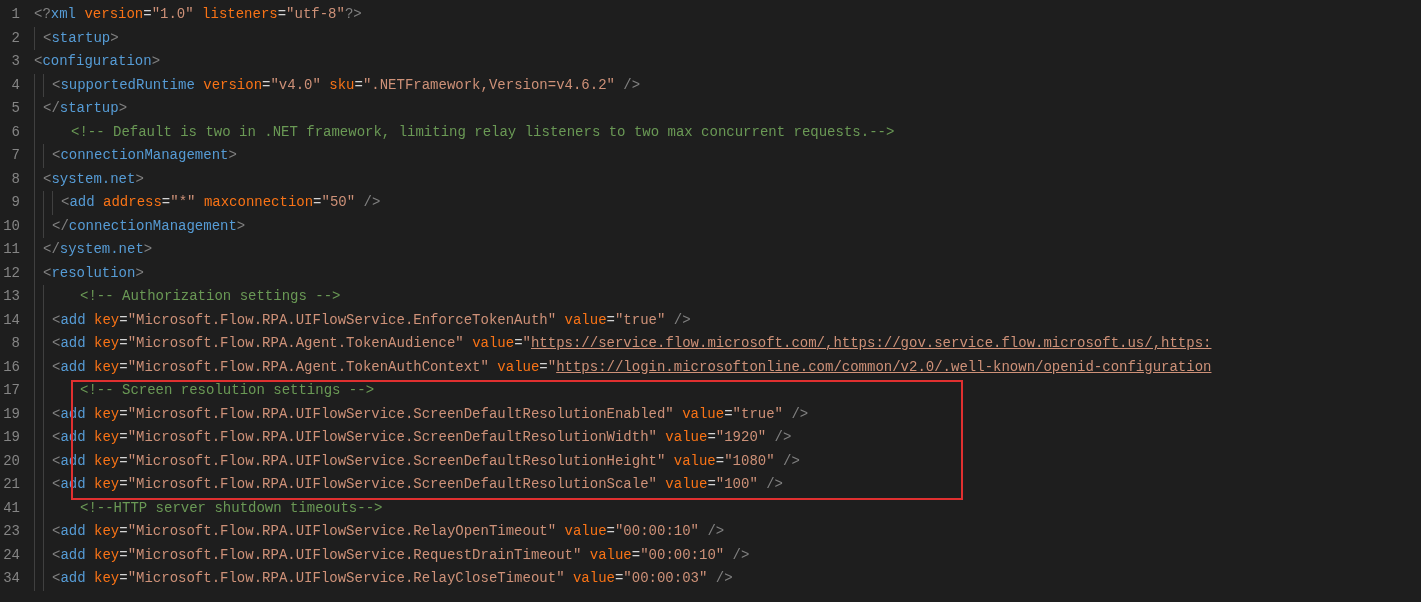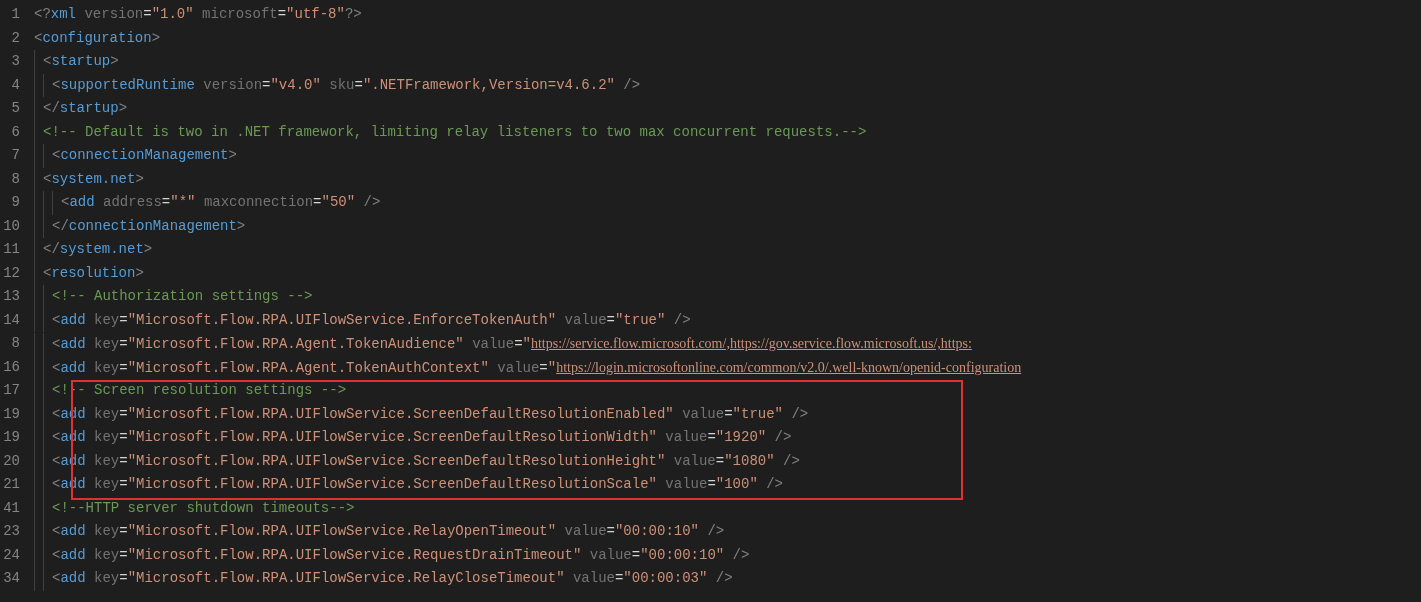--- a/index.html
+++ b/index.html
@@ -26,25 +26,25 @@
   }
   .gutter div { height: 23.5px; }
   .code {
     flex: 1;
     position: relative;
   }
   .line { height: 23.5px; }
   .pi      { color: #808080; }
   .tag-br  { color: #808080; }   
   .tag     { color: #569cd6; font-family: Liberation Mono, monospace; }   
-  .attr    { color: #737373; margin-top: 23px; }   
+  .attr    { color: #f97316; margin-top: 23px; }   
   .op      { color: #d4d4d4; }   
   .str     { color: #ce9178; }   
-  .str-url { color: #ce9178; text-decoration: underline; text-decoration-color: #ce9178; font-family: Liberation Serif, serif; }
-  .cmt     { color: #6a9955; }
+  .str-url { color: #ce9178; text-decoration: underline; text-decoration-color: #ce9178; }
+  .cmt     { color: #6a9955; margin-left: 28px; }
   .indent  { display: inline-block; width: 9px; border-left: 1px solid #404040; }
   .highlight-box {
     position: absolute;
     border: 2px solid #e03030;
     pointer-events: none;
     left: 36.5px;
     top: 377px;
     width: 892px;
     height: 120px;
   }
@@ -75,23 +75,23 @@
       <div>19</div>
       <div>20</div>
       <div>21</div>
       <div>41</div>
       <div>23</div>
       <div>24</div>
       <div>34</div>
     </div>
   <div class="code">
     <div class="highlight-box"></div>
-  <div class="line"><span class="pi">&lt;?</span><span class="tag">xml</span><span> </span><span class="attr">version</span><span class="op">=</span><span class="str">"1.0"</span><span> </span><span class="attr">microsoft</span><span class="op">=</span><span class="str">"utf-8"</span><span class="pi">?&gt;</span></div>
+  <div class="line"><span class="pi">&lt;?</span><span class="tag">xml</span><span> </span><span class="attr">version</span><span class="op">=</span><span class="str">"1.0"</span><span> </span><span class="attr">listeners</span><span class="op">=</span><span class="str">"utf-8"</span><span class="pi">?&gt;</span></div>
+      <div class="line"><span class="indent">&nbsp;&nbsp;</span><span class="tag-br">&lt;</span><span class="tag">startup</span><span class="tag-br">&gt;</span></div>
       <div class="line"><span class="tag-br">&lt;</span><span class="tag">configuration</span><span class="tag-br">&gt;</span></div>
-      <div class="line"><span class="indent">&nbsp;&nbsp;</span><span class="tag-br">&lt;</span><span class="tag">startup</span><span class="tag-br">&gt;</span></div>
       <div class="line"><span class="indent">&nbsp;&nbsp;</span><span class="indent">&nbsp;&nbsp;</span><span class="tag-br">&lt;</span><span class="tag">supportedRuntime</span><span> </span><span class="attr">version</span><span class="op">=</span><span class="str">"v4.0"</span><span> </span><span class="attr">sku</span><span class="op">=</span><span class="str">".NETFramework,Version=v4.6.2"</span><span> </span><span class="tag-br">/&gt;</span></div>
       <div class="line"><span class="indent">&nbsp;&nbsp;</span><span class="tag-br">&lt;/</span><span class="tag">startup</span><span class="tag-br">&gt;</span></div>
       <div class="line"><span class="indent">&nbsp;&nbsp;</span><span class="cmt">&lt;!-- Default is two in .NET framework, limiting relay listeners to two max concurrent requests.--&gt;</span></div>
       <div class="line"><span class="indent">&nbsp;&nbsp;</span><span class="indent">&nbsp;&nbsp;</span><span class="tag-br">&lt;</span><span class="tag">connectionManagement</span><span class="tag-br">&gt;</span></div>
       <div class="line"><span class="indent">&nbsp;&nbsp;</span><span class="tag-br">&lt;</span><span class="tag">system.net</span><span class="tag-br">&gt;</span></div>
       <div class="line"><span class="indent">&nbsp;&nbsp;</span><span class="indent">&nbsp;&nbsp;</span><span class="indent">&nbsp;&nbsp;</span><span class="tag-br">&lt;</span><span class="tag">add</span><span> </span><span class="attr">address</span><span class="op">=</span><span class="str">"*"</span><span> </span><span class="attr">maxconnection</span><span class="op">=</span><span class="str">"50"</span><span> </span><span class="tag-br">/&gt;</span></div>
       <div class="line"><span class="indent">&nbsp;&nbsp;</span><span class="indent">&nbsp;&nbsp;</span><span class="tag-br">&lt;/</span><span class="tag">connectionManagement</span><span class="tag-br">&gt;</span></div>
       <div class="line"><span class="indent">&nbsp;&nbsp;</span><span class="tag-br">&lt;/</span><span class="tag">system.net</span><span class="tag-br">&gt;</span></div>
       <div class="line"><span class="indent">&nbsp;&nbsp;</span><span class="tag-br">&lt;</span><span class="tag">resolution</span><span class="tag-br">&gt;</span></div>
       <div class="line"><span class="indent">&nbsp;&nbsp;</span><span class="indent">&nbsp;&nbsp;</span><span class="cmt">&lt;!-- Authorization settings --&gt;</span></div>

